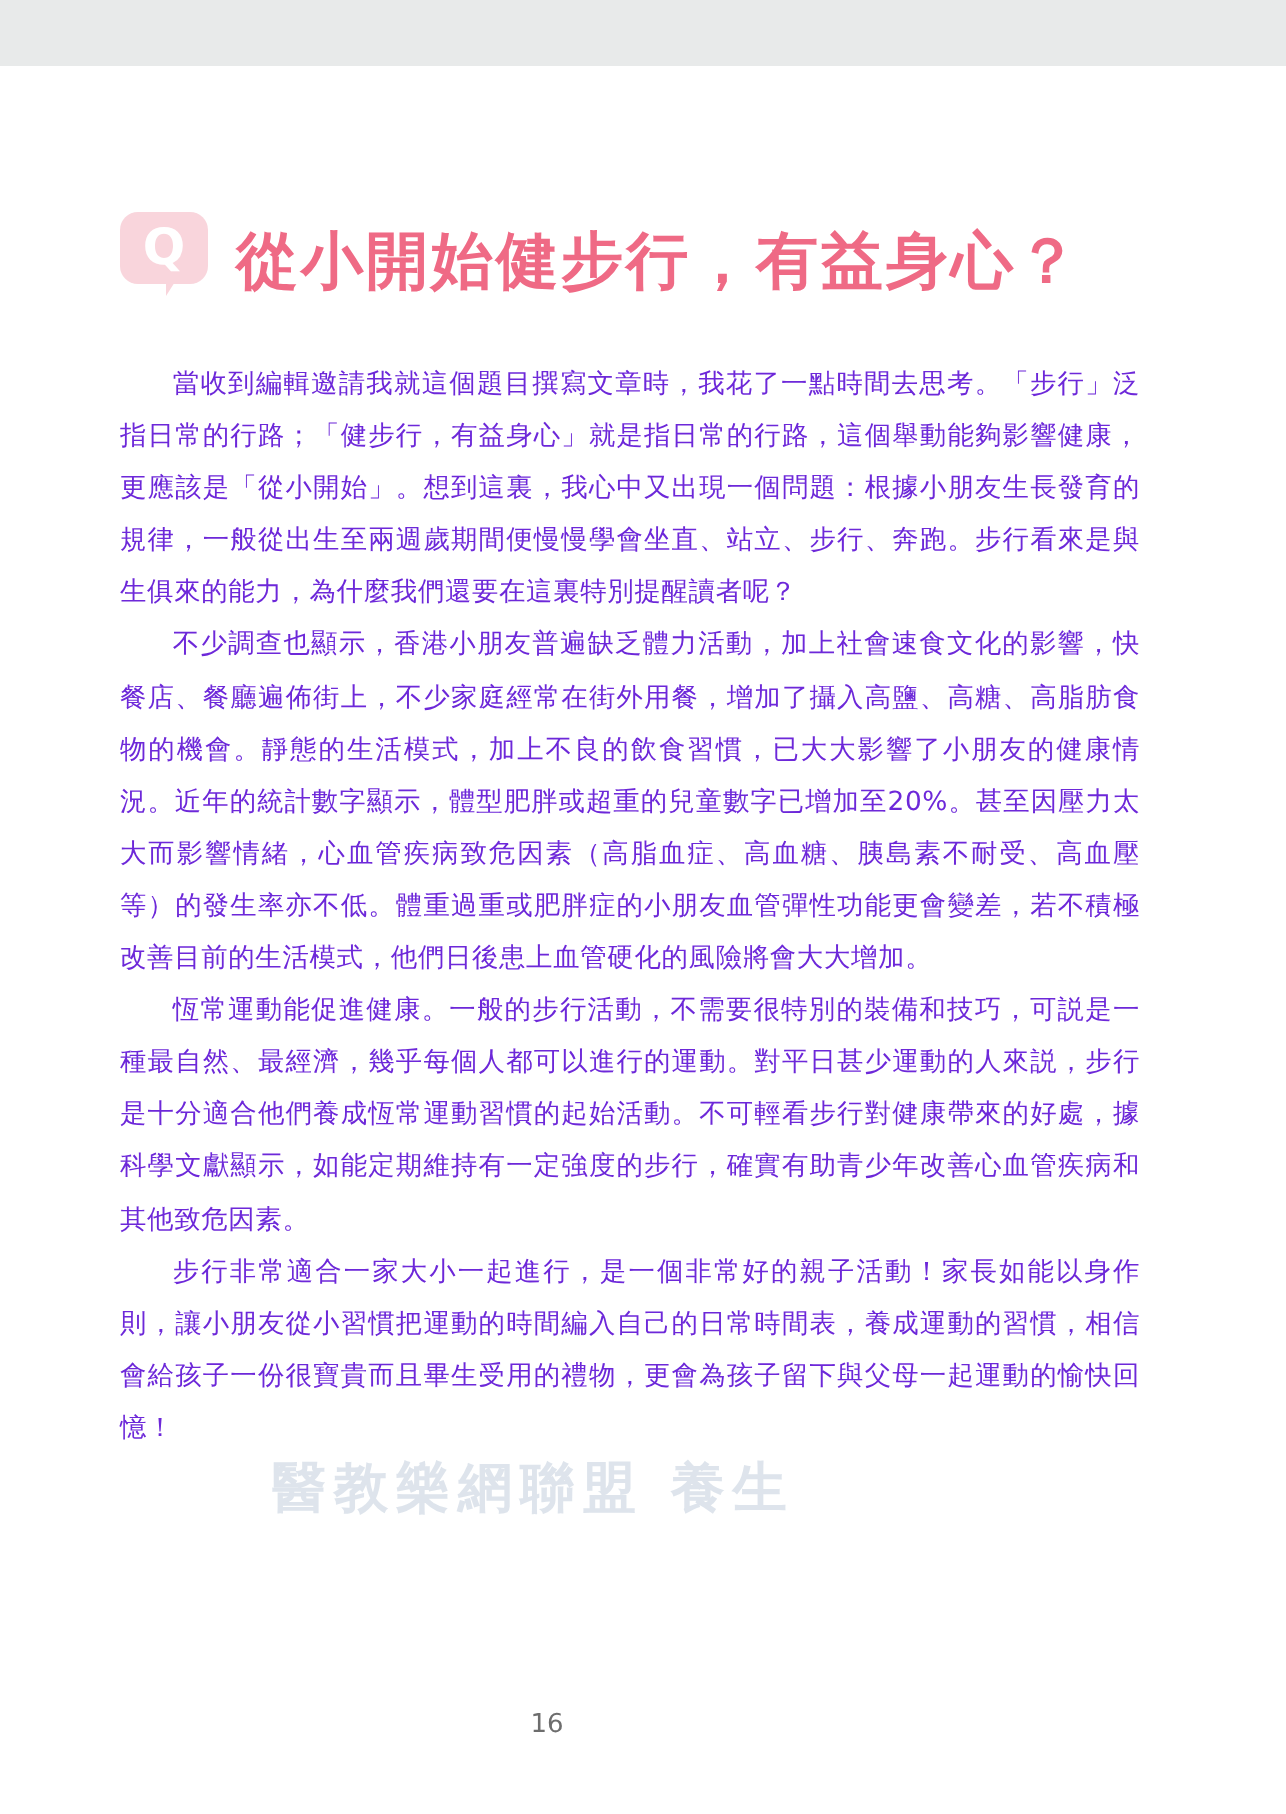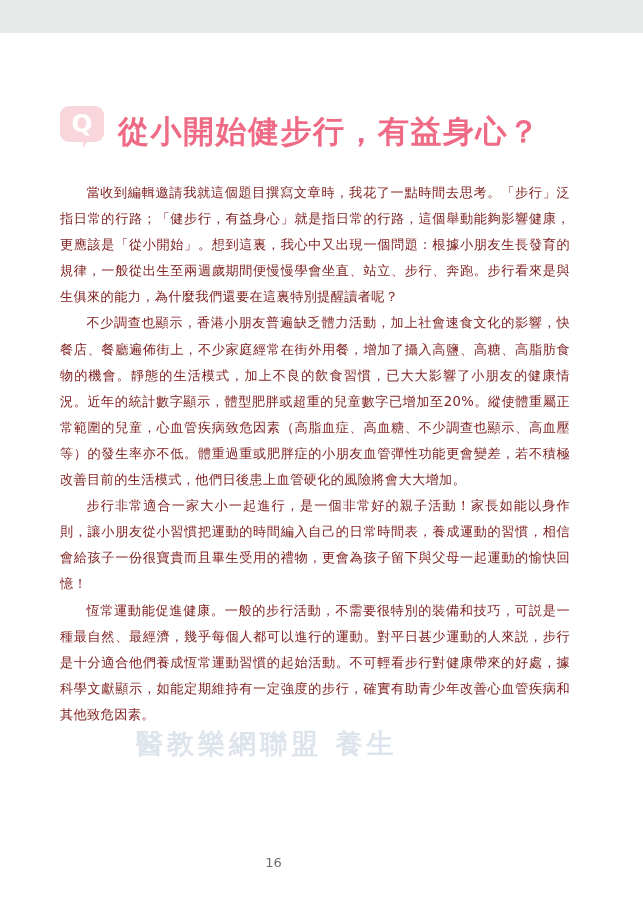--- a/index.html
+++ b/index.html
@@ -95,21 +95,21 @@
     font-family: "DejaVu Sans", "Liberation Sans", sans-serif;
     margin-top: 10px;
   }
 
   
   #body-copy {
     position: absolute;
     left: 60px;
     top: 180px;
     width: 510px;
-    color: #7f1d1d;
+    color: #6d28d9;
     font-size: 13.2px;
     line-height: 26.1px;
     text-align: justify;
     text-justify: inter-character;
     font-family: "DejaVu Sans", "Liberation Sans", sans-serif;
     letter-spacing: 0.35px;
   }
   #body-copy p {
     margin: 0;
     text-indent: 2em;
@@ -157,22 +157,22 @@
     <div id="q-badge">
       <div class="bubble"></div>
       <div class="tail"></div>
       <div class="qmark">Q</div>
     </div>
     <div id="title-text">從小開始健步行，有益身心？</div>
   </div>
 
   <div id="body-copy">
     <p>當收到編輯邀請我就這個題目撰寫文章時，我花了一點時間去思考。「步行」泛指日常的行路；「健步行，有益身心」就是指日常的行路，這個舉動能夠影響健康，更應該是「從小開始」。想到這裏，我心中又出現一個問題：根據小朋友生長發育的規律，一般從出生至兩週歲期間便慢慢學會坐直、站立、步行、奔跑。步行看來是與生俱來的能力，為什麼我們還要在這裏特別提醒讀者呢？</p>
-    <p>不少調查也顯示，香港小朋友普遍缺乏體力活動，加上社會速食文化的影響，快餐店、餐廳遍佈街上，不少家庭經常在街外用餐，增加了攝入高鹽、高糖、高脂肪食物的機會。靜態的生活模式，加上不良的飲食習慣，已大大影響了小朋友的健康情況。近年的統計數字顯示，體型肥胖或超重的兒童數字已增加至20%。縱使體重屬正常範圍的兒童，心血管疾病致危因素（高脂血症、高血糖、不少調查也顯示、高血壓等）的發生率亦不低。體重過重或肥胖症的小朋友血管彈性功能更會變差，若不積極改善目前的生活模式，他們日後患上血管硬化的風險將會大大增加。</p>
+    <p>不少調查也顯示，香港小朋友普遍缺乏體力活動，加上社會速食文化的影響，快餐店、餐廳遍佈街上，不少家庭經常在街外用餐，增加了攝入高鹽、高糖、高脂肪食物的機會。靜態的生活模式，加上不良的飲食習慣，已大大影響了小朋友的健康情況。近年的統計數字顯示，體型肥胖或超重的兒童數字已增加至20%。甚至因壓力太大而影響情緒，心血管疾病致危因素（高脂血症、高血糖、胰島素不耐受、高血壓等）的發生率亦不低。體重過重或肥胖症的小朋友血管彈性功能更會變差，若不積極改善目前的生活模式，他們日後患上血管硬化的風險將會大大增加。</p>
+    <p>恆常運動能促進健康。一般的步行活動，不需要很特別的裝備和技巧，可説是一種最自然、最經濟，幾乎每個人都可以進行的運動。對平日甚少運動的人來説，步行是十分適合他們養成恆常運動習慣的起始活動。不可輕看步行對健康帶來的好處，據科學文獻顯示，如能定期維持有一定強度的步行，確實有助青少年改善心血管疾病和其他致危因素。</p>
     <p>步行非常適合一家大小一起進行，是一個非常好的親子活動！家長如能以身作則，讓小朋友從小習慣把運動的時間編入自己的日常時間表，養成運動的習慣，相信會給孩子一份很寶貴而且畢生受用的禮物，更會為孩子留下與父母一起運動的愉快回憶！</p>
-    <p>恆常運動能促進健康。一般的步行活動，不需要很特別的裝備和技巧，可説是一種最自然、最經濟，幾乎每個人都可以進行的運動。對平日甚少運動的人來説，步行是十分適合他們養成恆常運動習慣的起始活動。不可輕看步行對健康帶來的好處，據科學文獻顯示，如能定期維持有一定強度的步行，確實有助青少年改善心血管疾病和其他致危因素。</p>
   </div>
 
   <div id="watermark">醫教樂網聯盟 養生</div>
 
   <div id="page-number">16</div>
 
 </div>
 
 </body></html>

